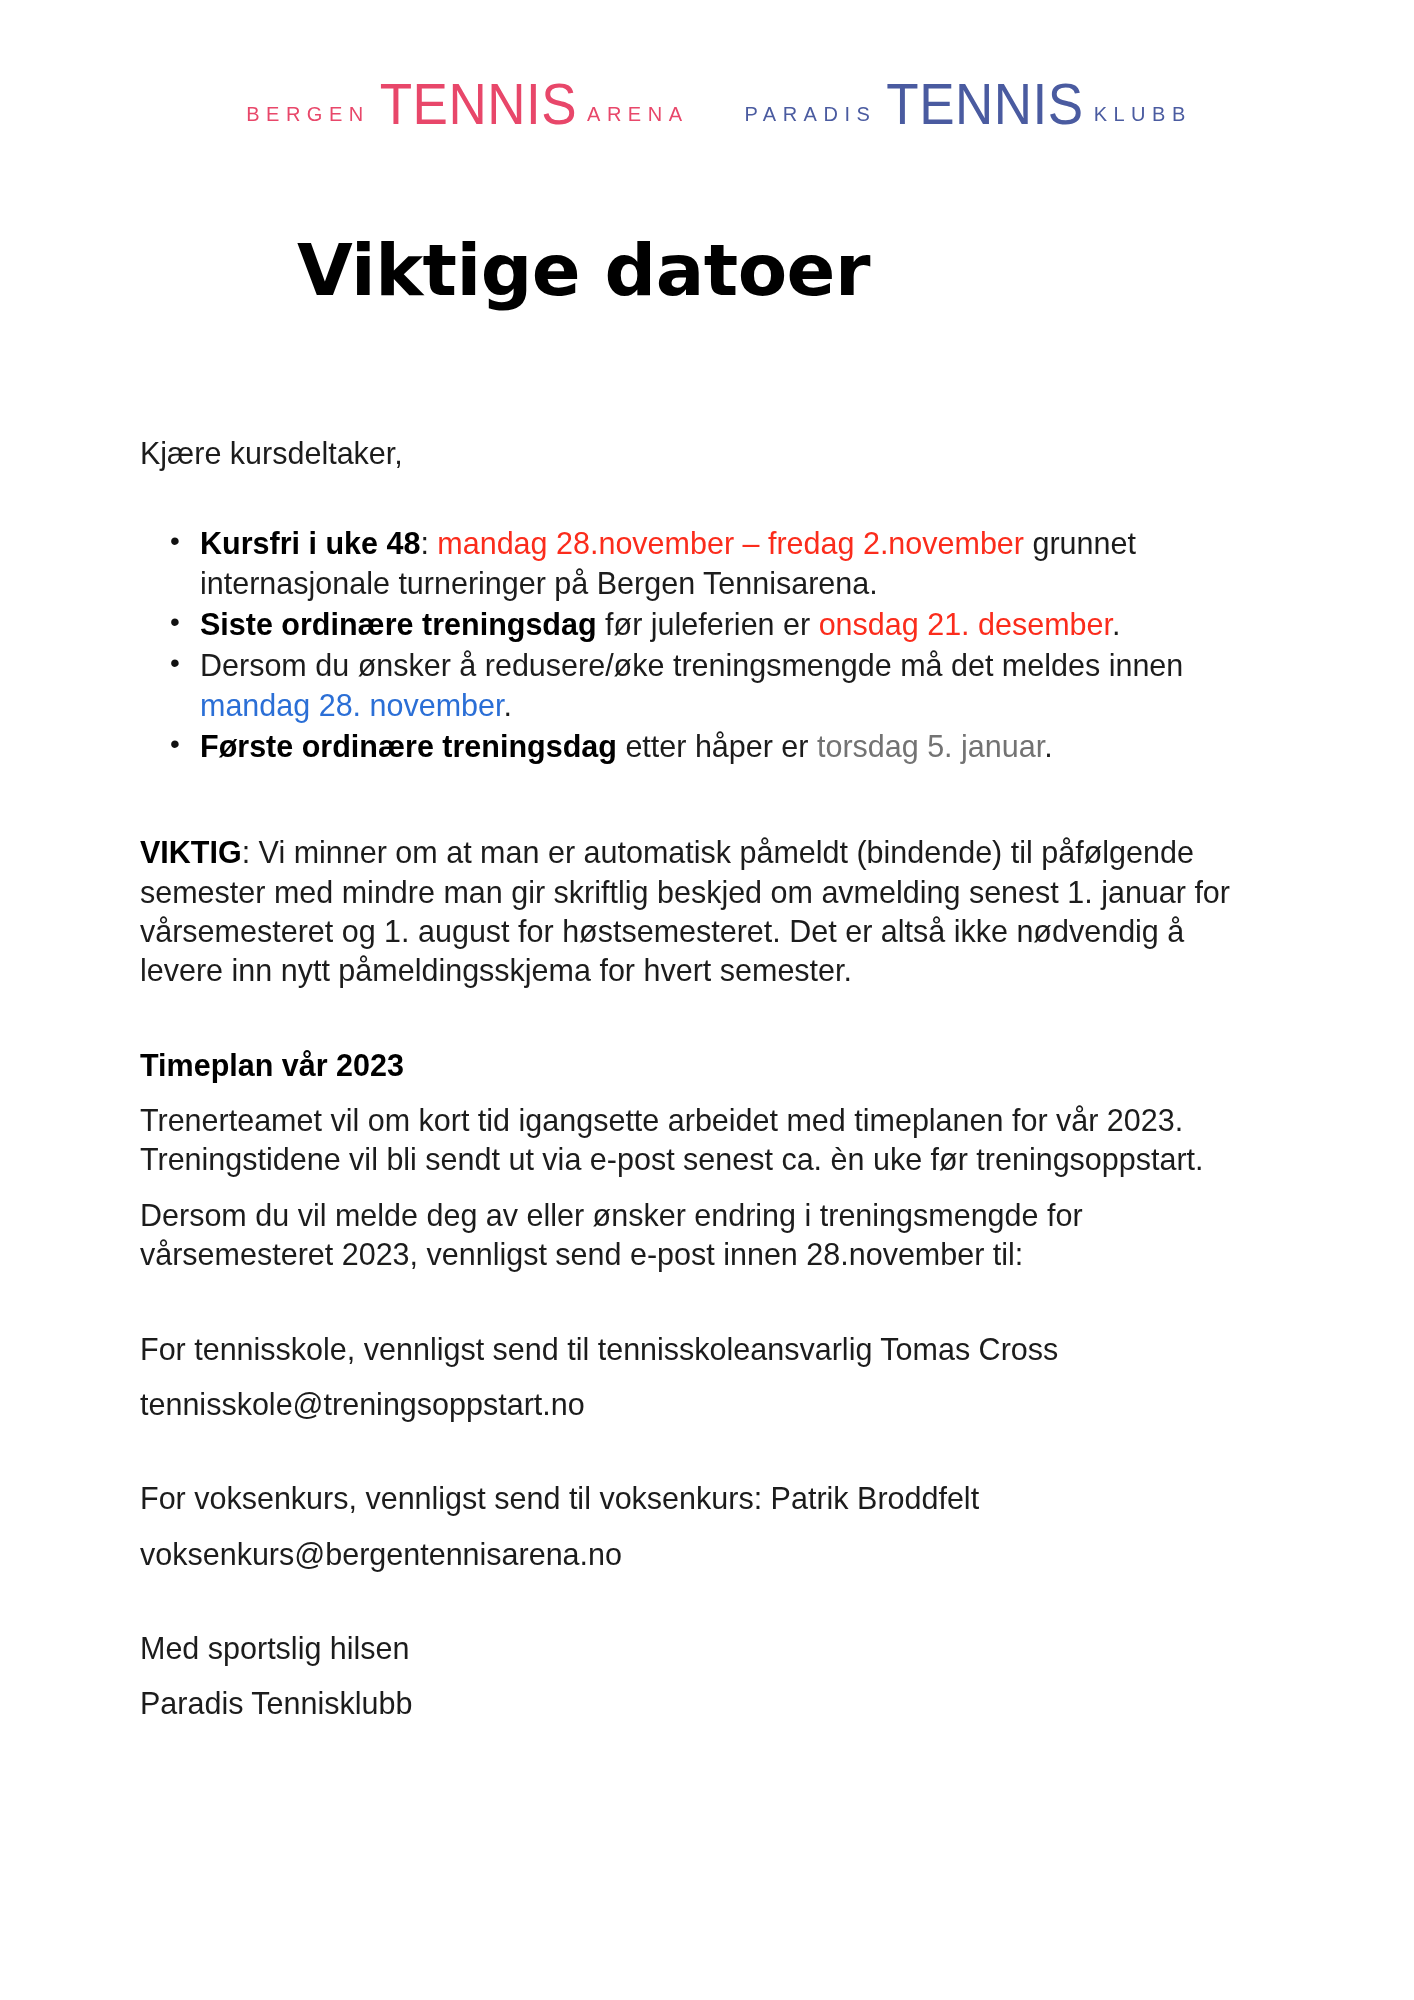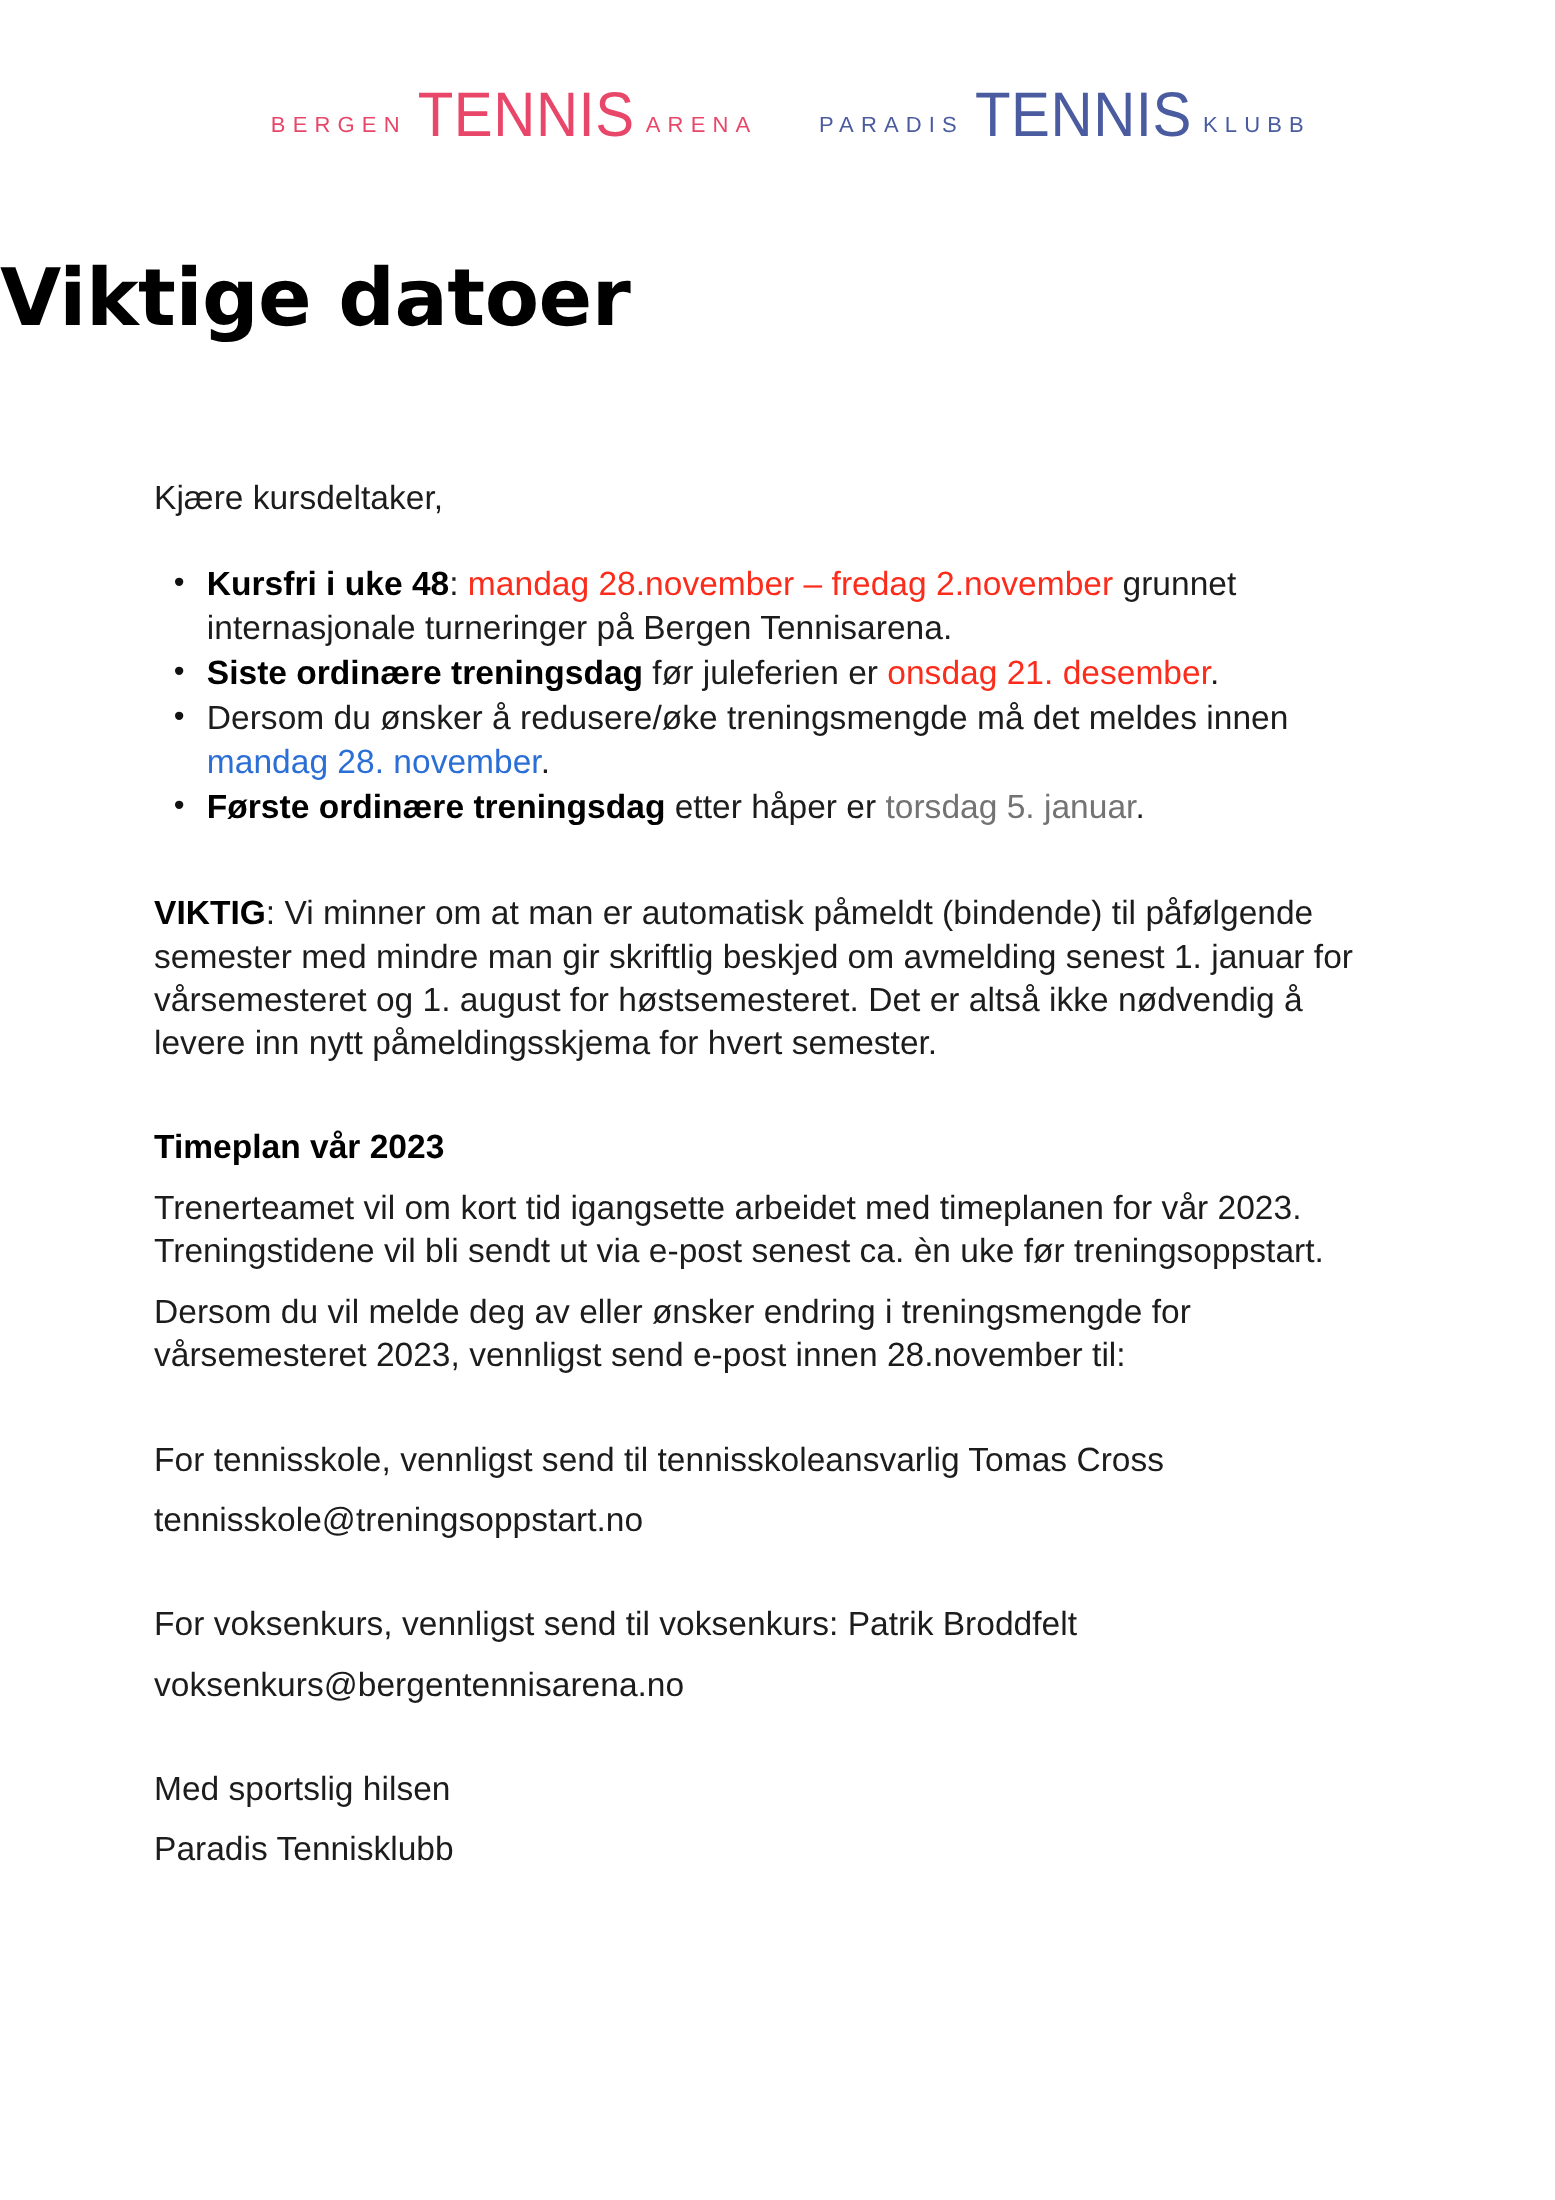--- a/index.html
+++ b/index.html
@@ -63,21 +63,21 @@
   .logo-paradis .logo-pre,
   .logo-paradis .logo-post,
   .logo-paradis .logo-main { color: #4a5ba0; }
 
   
   .doc-title {
     position: absolute;
     left: 0;
     top: 185px;
     width: 1167px;
-    text-align: left;
+    text-align: center;
     font-family: "DejaVu Sans", sans-serif;
     font-size: 72px;
     font-weight: 700;
     letter-spacing: -0.5px;
     color: #000000;
     line-height: 1.05;
   }
 
   
   .body-col {
@@ -92,21 +92,21 @@
     font-stretch: condensed;
   }
   .para {
     margin: 16px 0 0 0;
     font-weight: 400;
   }
   .gap-line { height: 39px; }
 
   .bullets {
     list-style: none;
-    margin: 0;
+    margin: 12px;
     padding: 0;
   }
   .bullets li {
     position: relative;
     padding-left: 48px;
     margin: 0 0 2px 0;
   }
   .bullets li::before {
     content: "\2022";
     position: absolute;

